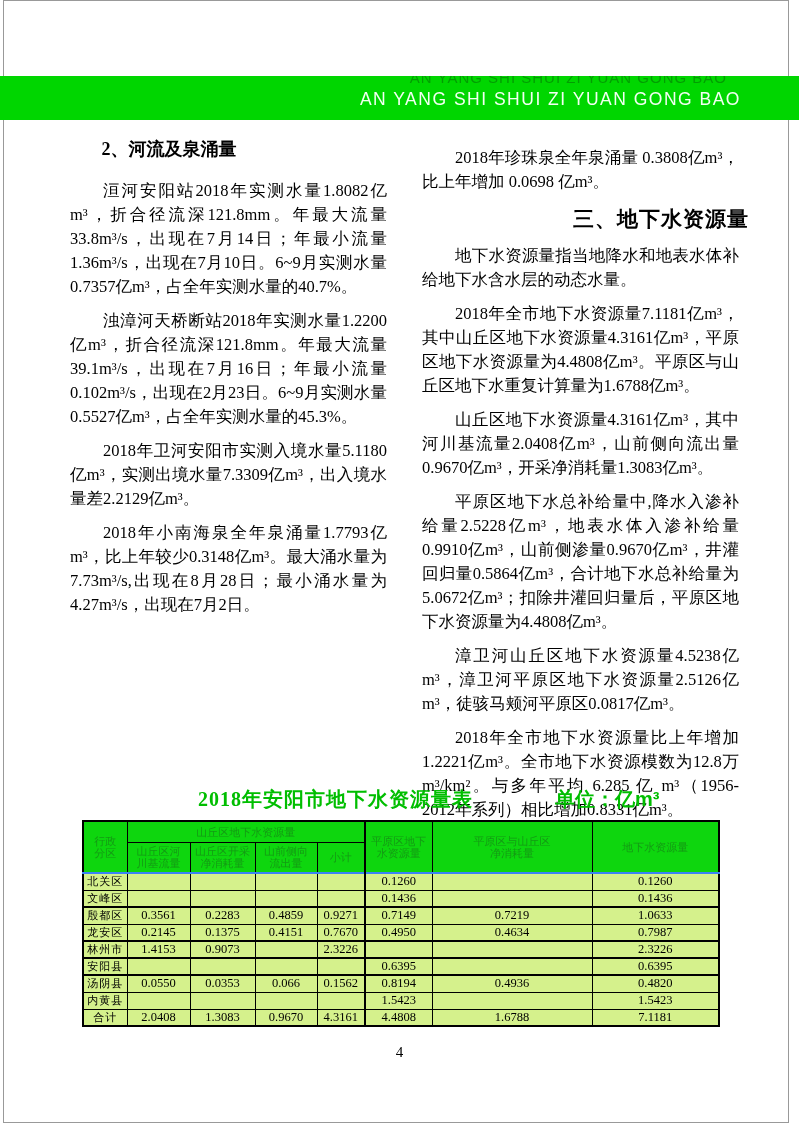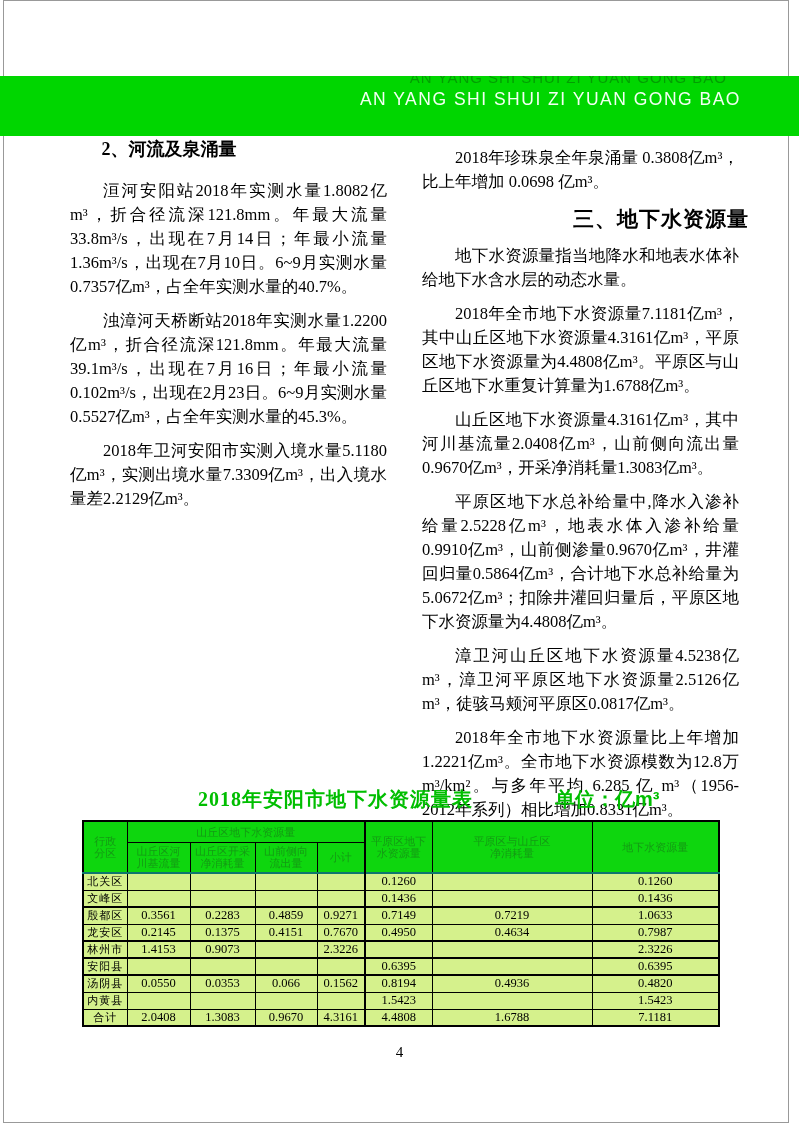--- a/index.html
+++ b/index.html
@@ -16,21 +16,21 @@
     width:799px;height:1129px;position:relative;background:#ffffff;
     font-family:"Liberation Serif","DejaVu Serif",serif;color:#000;
     overflow:hidden;
   }
   .page-border{
     position:absolute;left:3px;top:0;width:786px;height:1123px;
     border:1px solid var(--page-border);pointer-events:none;
   }
   
   .banner{
-    position:absolute;left:0;top:76px;width:799px;height:60px;
+    position:absolute;left:0;top:76px;width:799px;height:44px;
     background:var(--banner-green);overflow:hidden;
   }
   .banner .ghost{
     position:absolute;top:-7px;right:72px;
     font-family:"Liberation Sans","DejaVu Sans",sans-serif;
     font-size:15px;color:#067006;opacity:.55;letter-spacing:1px;white-space:nowrap;
   }
   .banner .main{
     position:absolute;top:13px;right:58px;
     font-family:"Liberation Sans","DejaVu Sans",sans-serif;
@@ -73,21 +73,21 @@
   table.water th,table.water td{
     border:1px solid #000;padding:0;text-align:center;vertical-align:middle;
     overflow:hidden;
   }
   table.water thead th{
     background:var(--header-bg);color:var(--header-text);
     font-weight:normal;font-size:11px;line-height:12px;white-space:pre-line;
   }
   table.water thead tr.h1 th{height:21px;}
   table.water thead tr.h2 th{height:31px;}
-  table.water thead{border-bottom:2px solid #0f766e;padding-left:16px;}
+  table.water thead{border-bottom:2px solid #3b82f6;padding-left:16px;}
   table.water tbody td{
     background:var(--row-bg);font-size:12.5px;height:17px;line-height:15px;
   }
   table.water tbody td.region{font-size:11px;letter-spacing:1px;}
   table.water tbody tr:nth-child(2) td,
   table.water tbody tr:nth-child(4) td,
   table.water tbody tr:nth-child(5) td,
   table.water tbody tr:nth-child(6) td{border-bottom-width:2px;}
   table.water th.grp-right,table.water td:nth-child(6){border-left-width:2px;}
   
@@ -105,20 +105,21 @@
   <span class="ghost">AN YANG SHI SHUI ZI YUAN GONG BAO</span>
   <span class="main">AN YANG SHI SHUI ZI YUAN GONG BAO</span>
 </div>
 
 <div class="col col-left">
   <h3 class="sec-heading-small">2、河流及泉涌量</h3>
   <div id="left-paras">
       <p class="para">洹河安阳站2018年实测水量1.8082亿m³，折合径流深121.8mm。年最大流量33.8m³/s，出现在7月14日；年最小流量1.36m³/s，出现在7月10日。6~9月实测水量0.7357亿m³，占全年实测水量的40.7%。</p>
       <p class="para">浊漳河天桥断站2018年实测水量1.2200亿m³，折合径流深121.8mm。年最大流量39.1m³/s，出现在7月16日；年最小流量0.102m³/s，出现在2月23日。6~9月实测水量0.5527亿m³，占全年实测水量的45.3%。</p>
       <p class="para">2018年卫河安阳市实测入境水量5.1180亿m³，实测出境水量7.3309亿m³，出入境水量差2.2129亿m³。</p>
+      <p class="para">2018年小南海泉全年泉涌量1.7793亿m³，比上年较少0.3148亿m³。最大涌水量为7.73m³/s,出现在8月28日；最小涌水量为4.27m³/s，出现在7月2日。</p>
     </div>
 </div>
 
 <div class="col col-right">
   <p class="para">2018年珍珠泉全年泉涌量 0.3808亿m³，比上年增加 0.0698 亿m³。</p>
   <h2 class="sec-heading-big">三、地下水资源量</h2>
   <div id="right-paras">
       <p class="para">地下水资源量指当地降水和地表水体补给地下水含水层的动态水量。</p>
       <p class="para">2018年全市地下水资源量7.1181亿m³，其中山丘区地下水资源量4.3161亿m³，平原区地下水资源量为4.4808亿m³。平原区与山丘区地下水重复计算量为1.6788亿m³。</p>
       <p class="para">山丘区地下水资源量4.3161亿m³，其中河川基流量2.0408亿m³，山前侧向流出量0.9670亿m³，开采净消耗量1.3083亿m³。</p>

